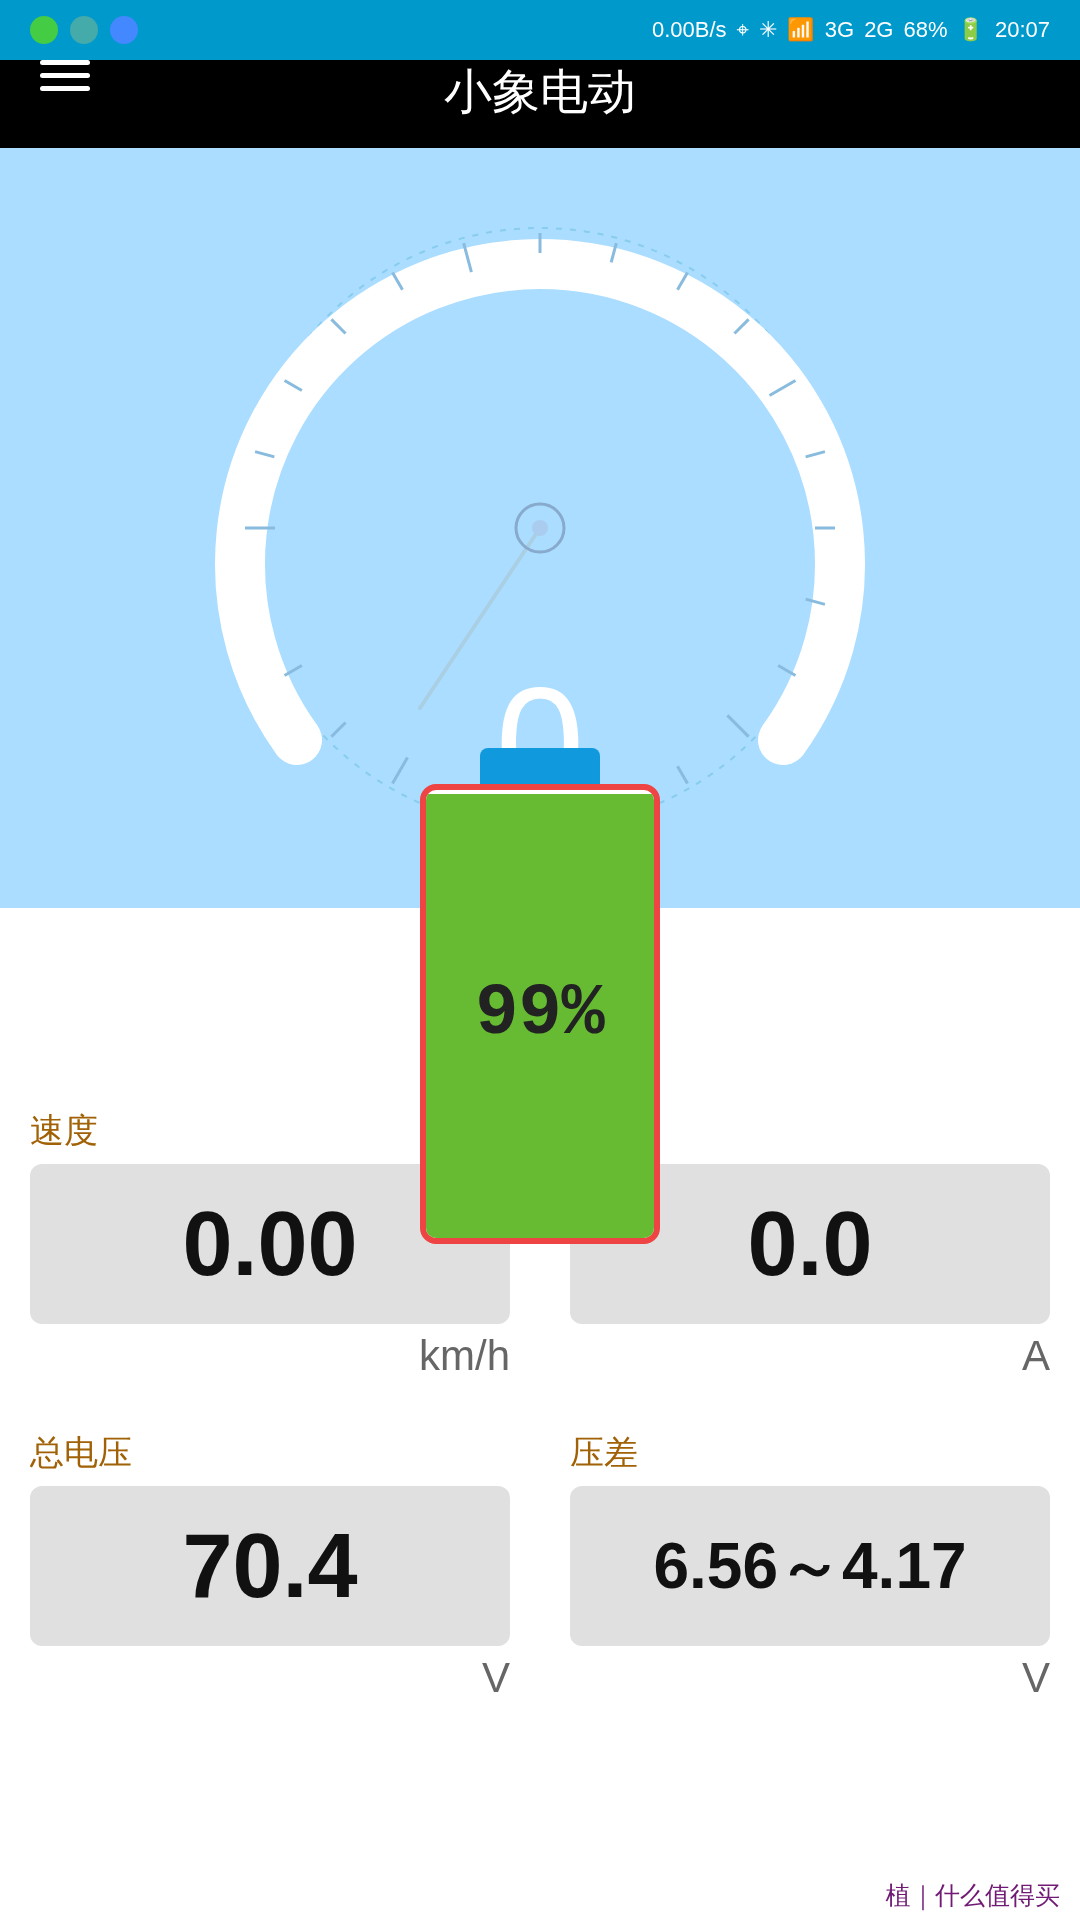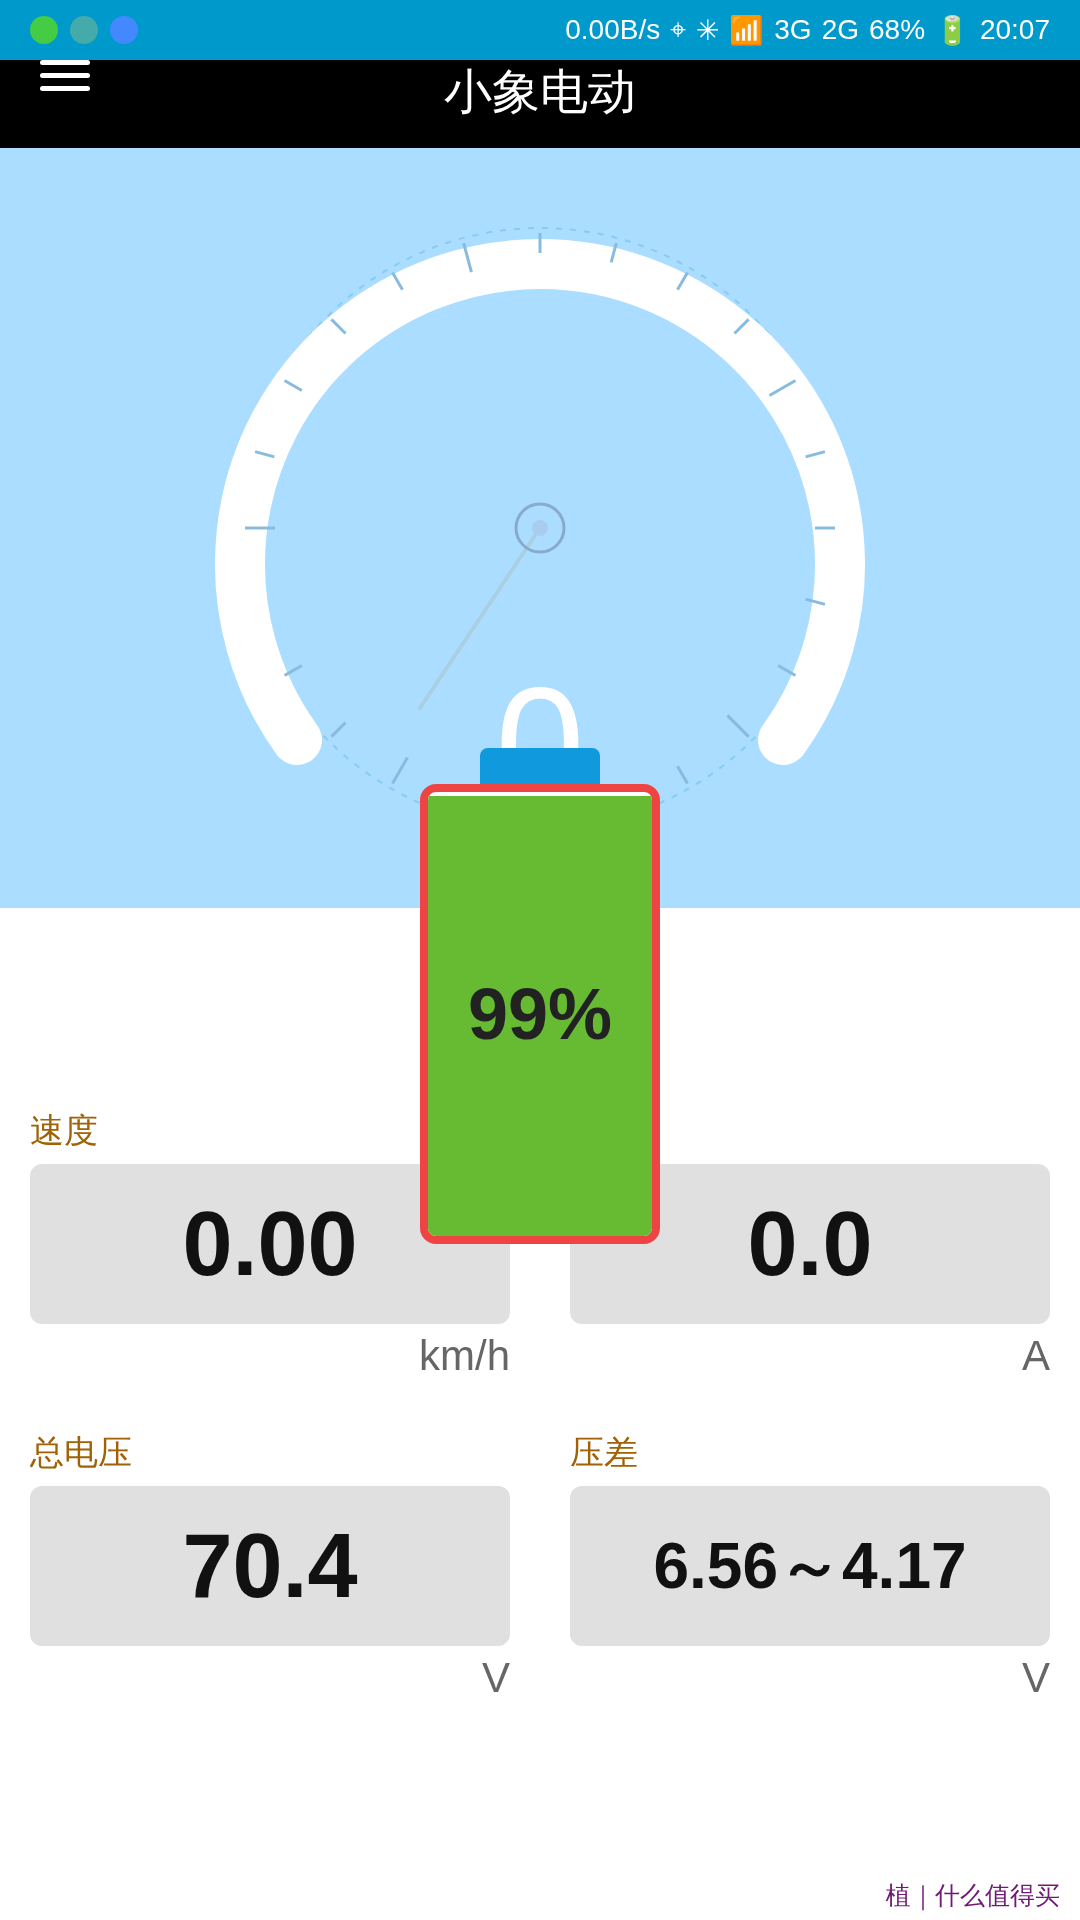--- a/index.html
+++ b/index.html
@@ -26,21 +26,21 @@
     }
     .status-left {
       display: flex;
       align-items: center;
       gap: 12px;
     }
     .status-right {
       display: flex;
       align-items: center;
       gap: 10px;
-      font-size: 28px;
+      font-size: 22px;
     }
     .status-circle {
       width: 28px; height: 28px;
       border-radius: 50%;
     }
     .circle-green { background: #44cc44; }
     .circle-teal { background: #44aaaa; }
     .circle-blue { background: #4488ff; }
 
     
@@ -160,25 +160,26 @@
       width: 120px;
       height: 36px;
       background: #1199dd;
       border-radius: 8px 8px 0 0;
       margin: 0 auto;
     }
 
     .battery-body {
       width: 240px;
       height: 460px;
-      border: 8px solid #ef4444;
+      border: 6px solid #ef4444;
       border-radius: 16px;
       background: #fff;
       overflow: hidden;
       position: relative;
+      font-family: Liberation Mono, monospace;
     }
 
     .battery-fill {
       position: absolute;
       bottom: 0;
       left: 0;
       width: 100%;
       background: #66bb33;
       display: flex;
       align-items: center;

